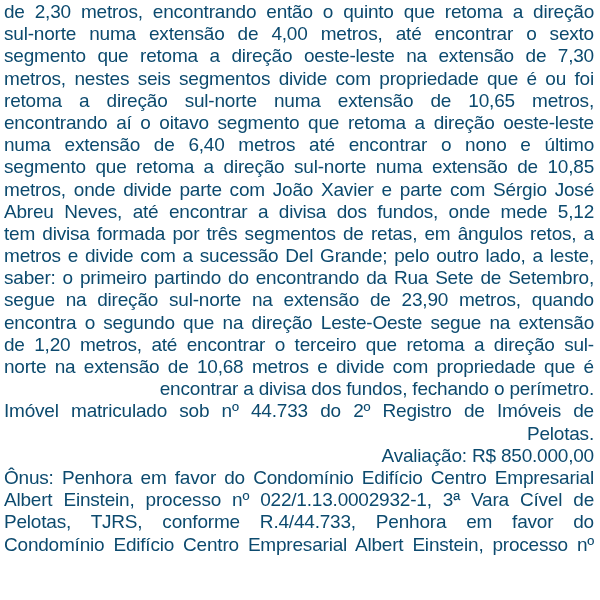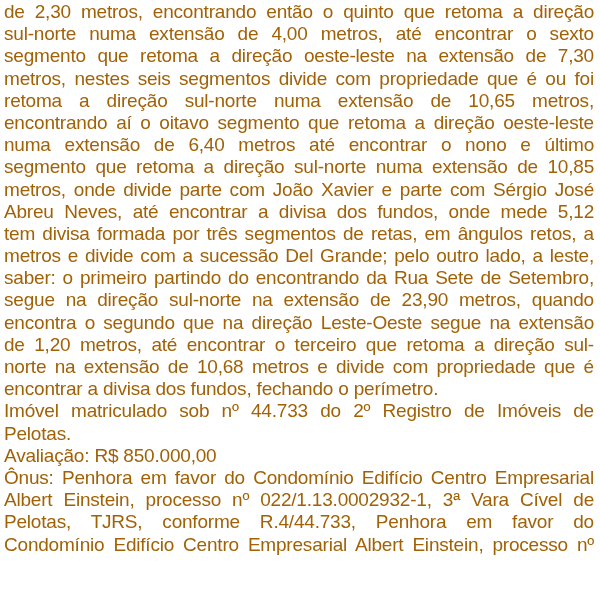--- a/index.html
+++ b/index.html
@@ -10,32 +10,32 @@
     width: 600px;
     height: 600px;
     overflow: hidden;
     background: #ffffff;
   }
   .page {
     box-sizing: border-box;
     width: 600px;
     height: 600px;
     background: #ffffff;
-    color: #a16207;
+    color: #0c4a6e;
     font-family: "Liberation Sans", "DejaVu Sans", sans-serif;
     font-size: 19px;
     letter-spacing: -0.2px;
     line-height: 22.2px;
     padding: 1px 6px 0 4px;
   }
   .line {
     height: 22.2px;
     overflow: hidden;
     white-space: normal;
-    text-align: left;
+    text-align: right;
   }
   .line.j {
     text-align: justify;
     text-align-last: justify;
   }
 </style>
 </head>
 <body>
 
 <div class="page">

